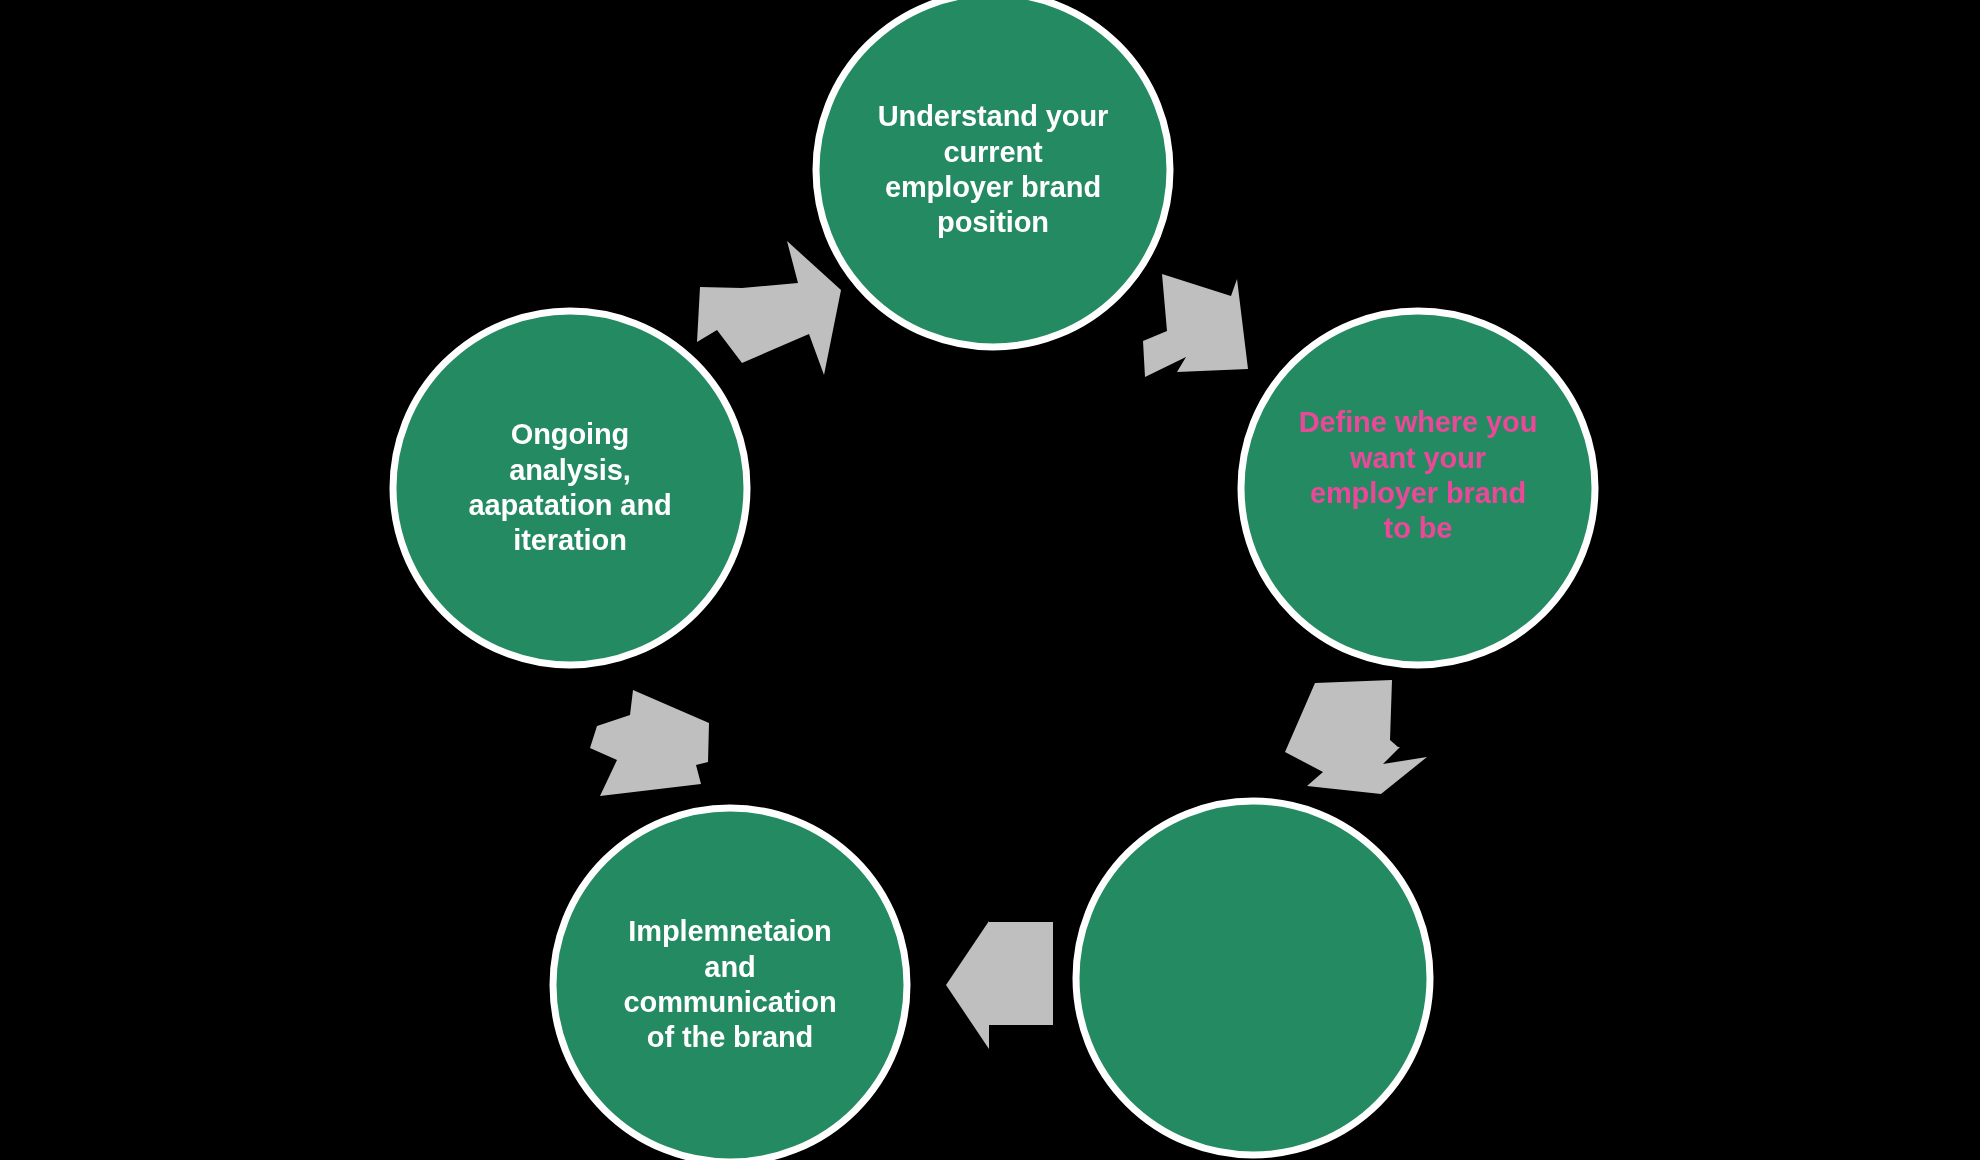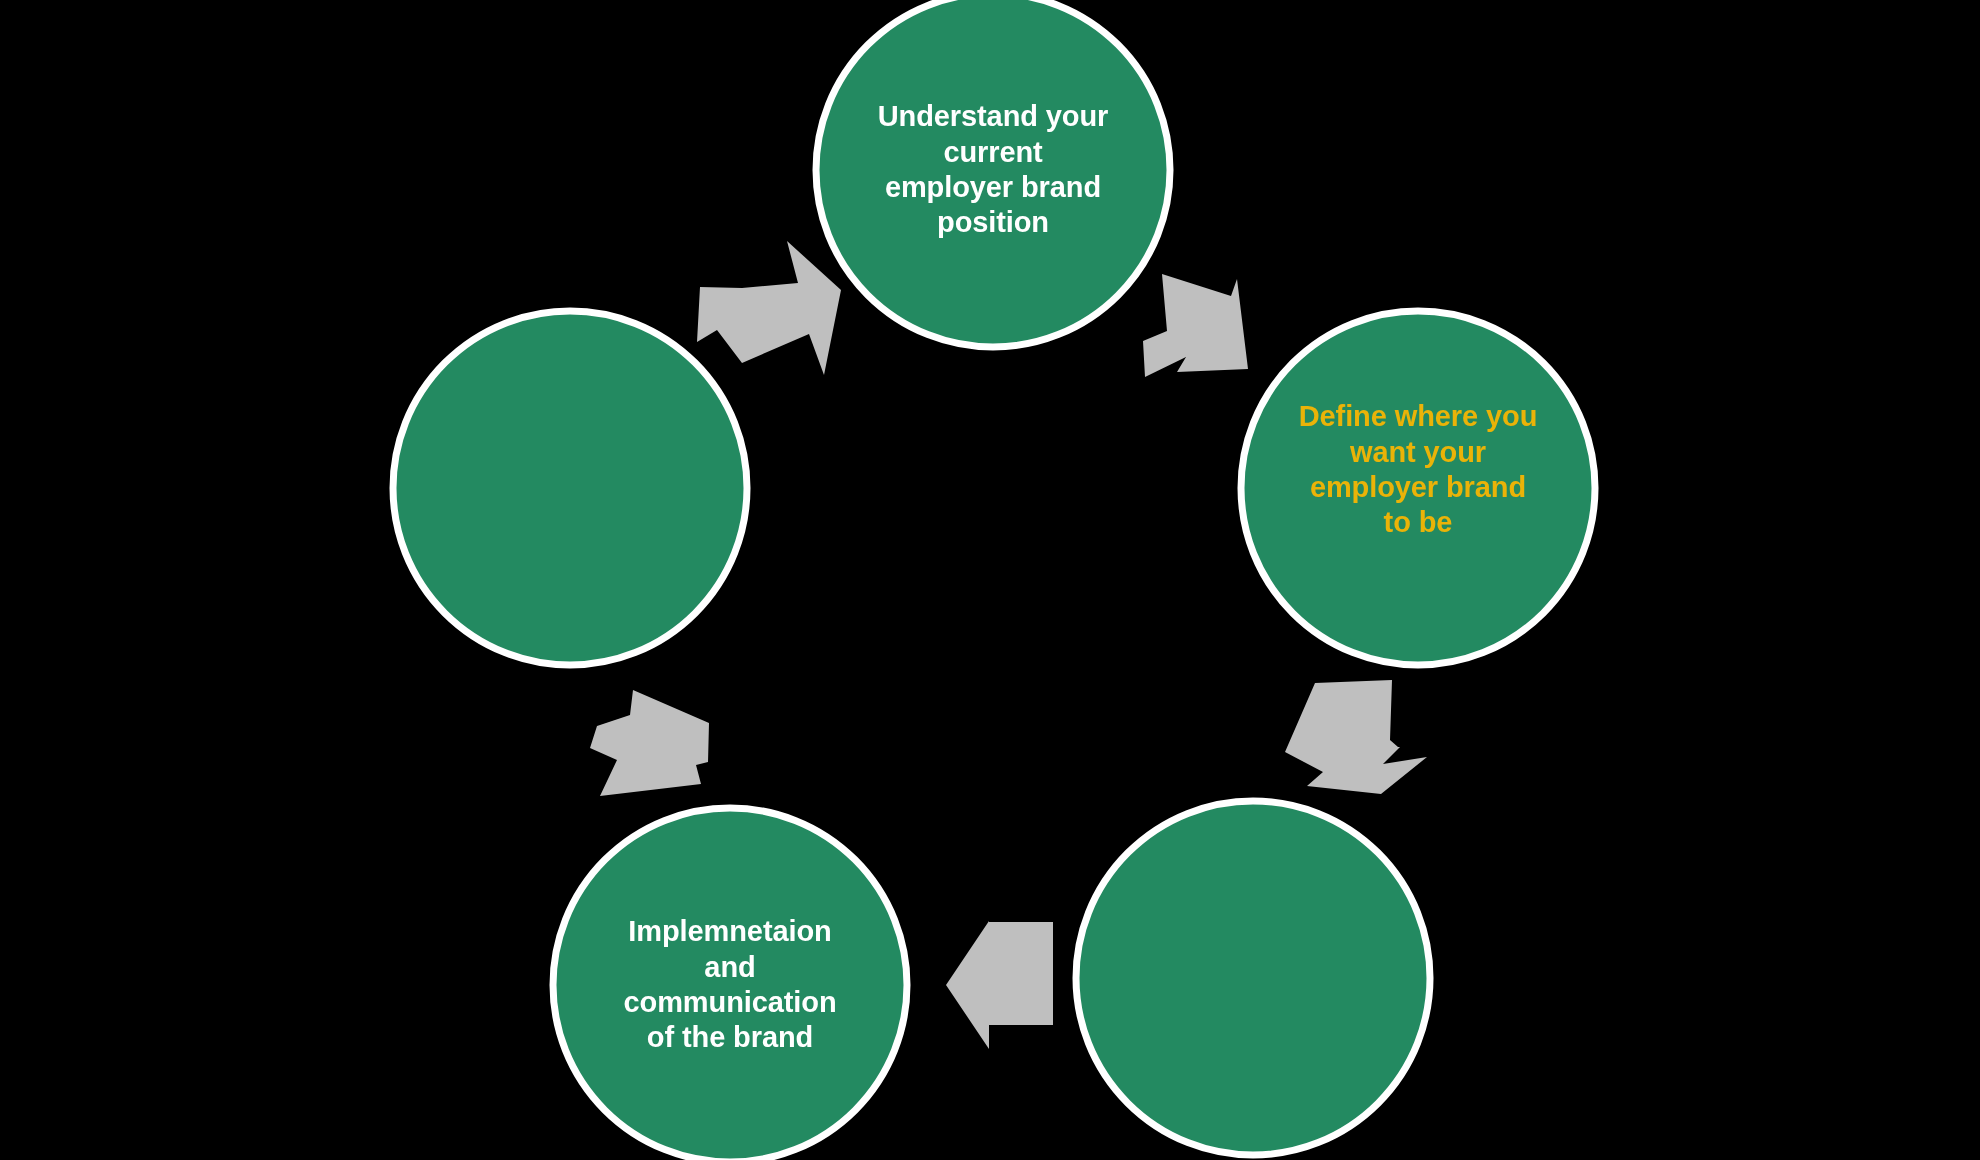--- a/index.html
+++ b/index.html
@@ -69,25 +69,29 @@
     <polygon fill="#BFBFBF" points="1053,922 1053,1025 989,1025 989,1049 946,985 989,921 989,922"></polygon>
 
     <polygon fill="#BFBFBF" points="633,690 709,723 708,762 696,765 701,784 600,796 617,760 590,748 597,726 630,715"></polygon>
   </svg>
 
   <div class="node-label" style="left: 816px; top: -7px; width: 354px; height: 354px; color: rgb(255, 255, 255);">Understand your
 current
 employer brand
 position</div>
 
-  <div class="node-label" style="left: 1241px; top: 293px; width: 354px; height: 354px; color: #eab308;">Define where you
+  <div class="node-label" style="left: 1241px; top: 299px; width: 354px; height: 354px; color: #ec4899;">Define where you
 want your
 employer brand
 to be</div>
 
 
   <div class="node-label" style="left: 553px; top: 808px; width: 354px; height: 354px; color: rgb(255, 255, 255);">Implemnetaion
 and
 communication
 of the brand</div>
 
+  <div class="node-label" style="left: 393px; top: 311px; width: 354px; height: 354px; color: rgb(255, 255, 255);">Ongoing
+analysis,
+aapatation and
+iteration</div>
 
 </div>
 
 </body></html>

